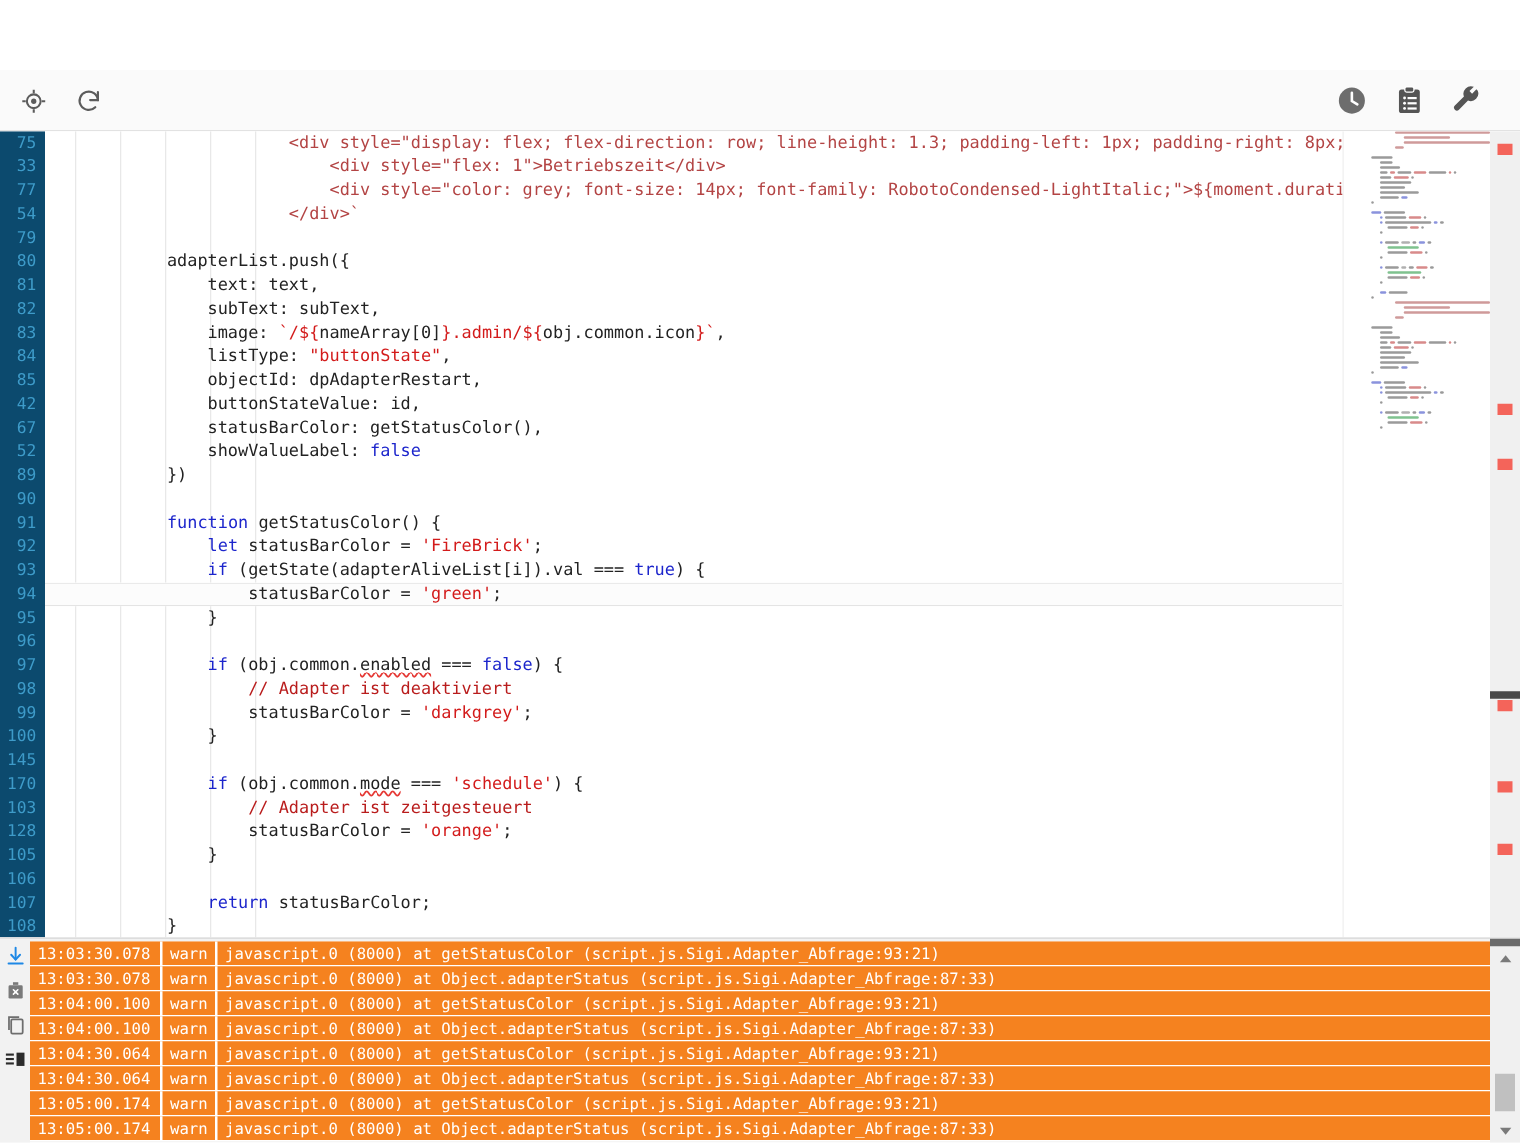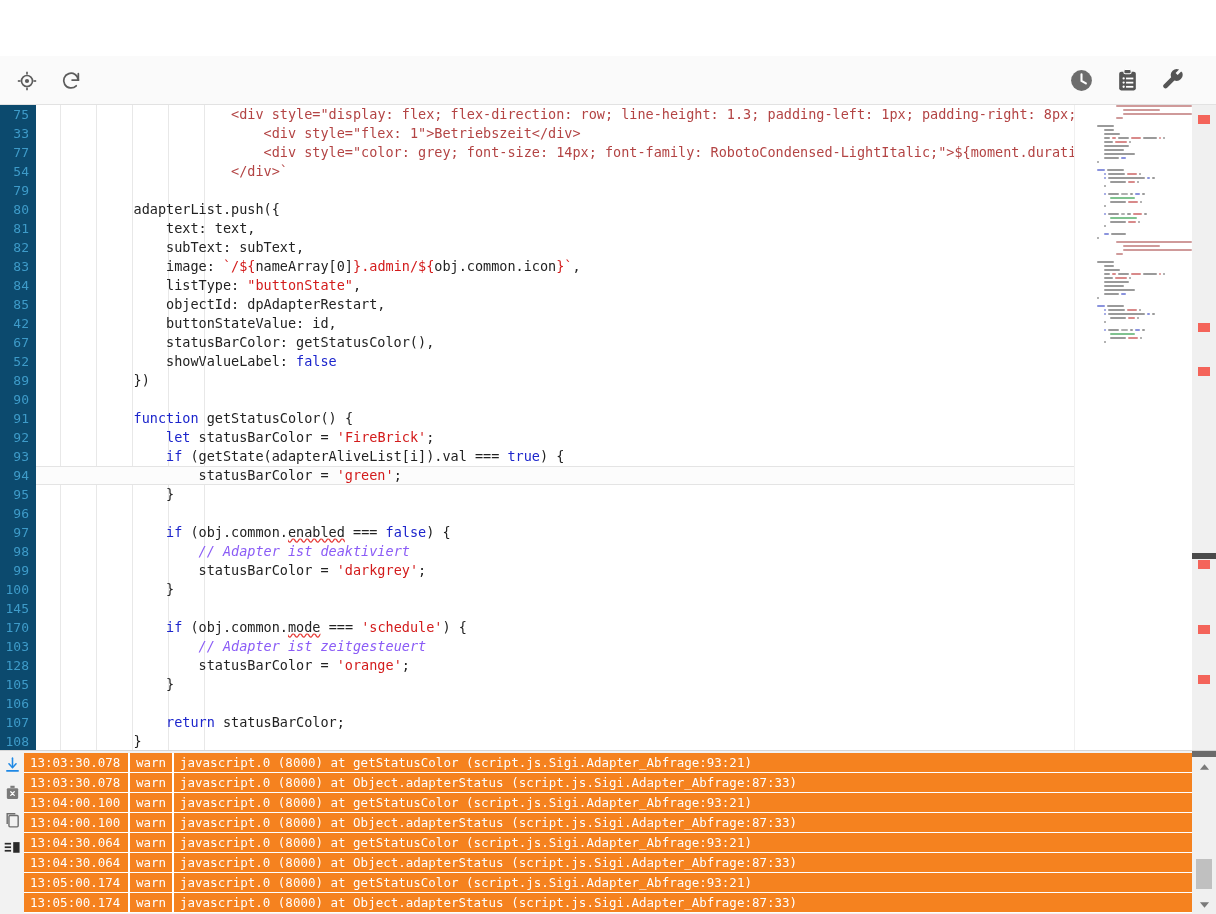--- a/index.html
+++ b/index.html
@@ -90,21 +90,21 @@
     white-space:pre;
     color:#222;
   }
   .cl { height:19px; line-height:19px; white-space:pre; position:relative; }
   .cl.active { background:#fcfcfc; box-shadow: inset 0 1px 0 #e4e4e4, inset 0 -1px 0 #e4e4e4; }
 
   .k  { color:#1c25cc; }      
   .kw { color:#1c25cc; }      
   .s  { color:#d31b1b; }      
   .hs { color:#b34444; }      
-  .cm { color:#8b5cf6;font-style:italic; }      
+  .cm { color:#b91c1c; }      
   .tpl{ color:#d31b1b; }
   .err { text-decoration: underline wavy #e53935; text-decoration-skip-ink:none; }
 
   
   .minimap {
     position:absolute; left:1074px; top:0; width:118px; height:645px;
     background:#ffffff; border-left:1px solid #f0f0f0; overflow:hidden;
   }
   .mm-line { height:3px; margin:0 0 1px 0; display:flex; gap:2px; padding-left:3px; }
   .mm-seg { height:2px; border-radius:1px; }

